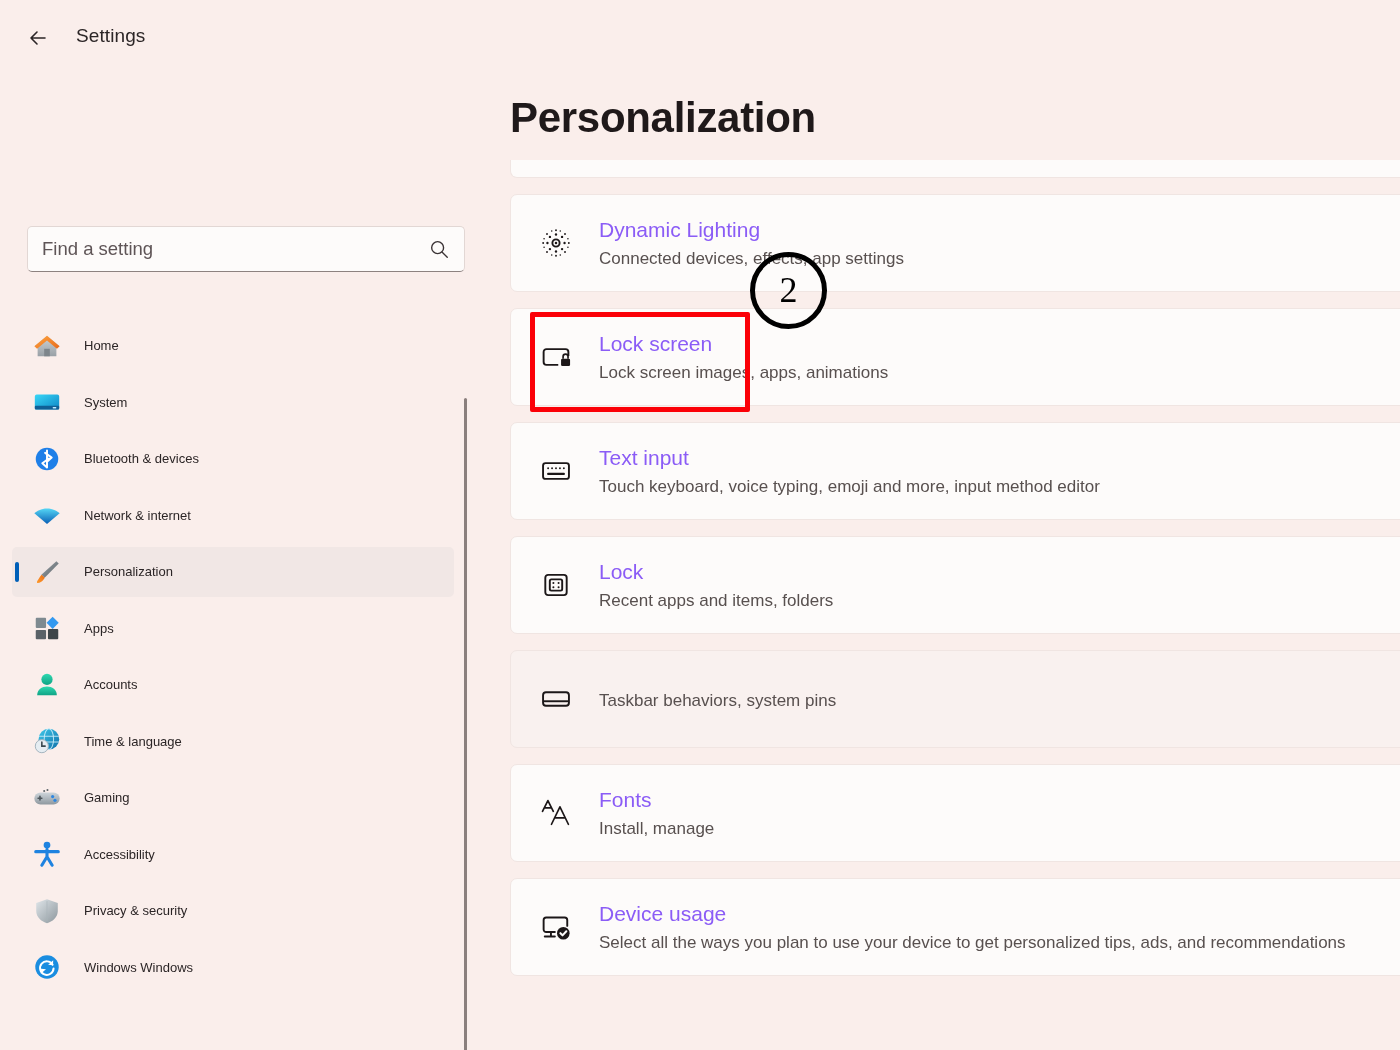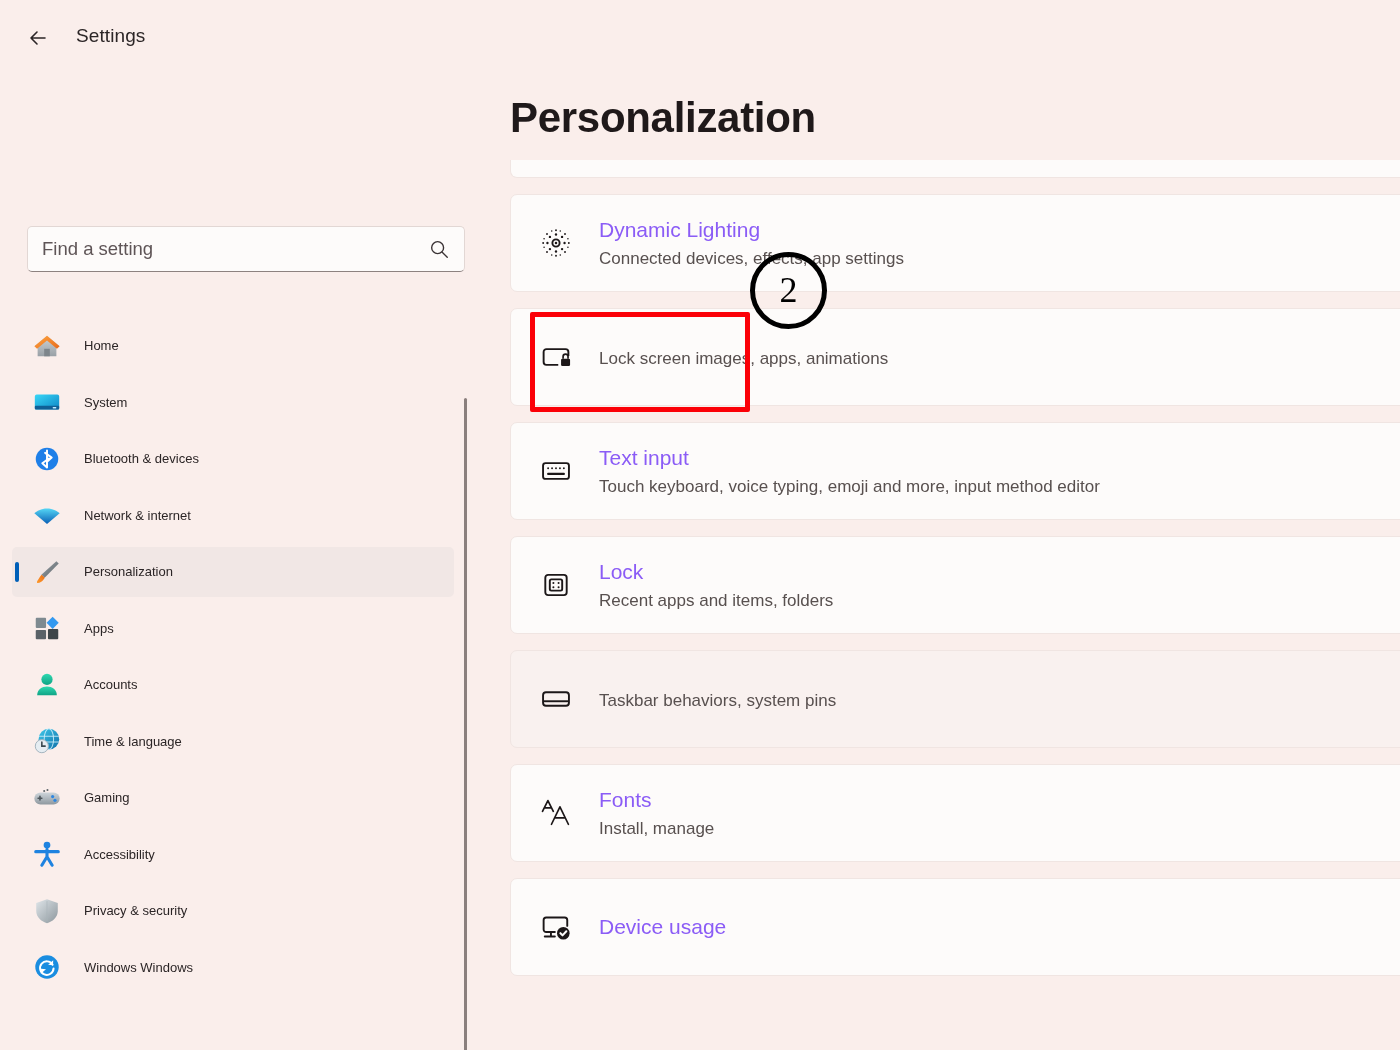--- a/index.html
+++ b/index.html
@@ -487,20 +487,21 @@
 
       <div class="card">
         <span class="card-icon">
           <svg width="36" height="36" viewBox="0 0 32 32" fill="none" stroke="#1c1718" stroke-width="1.7" stroke-linejoin="round">
             <path d="M5 11.5 a2.5 2.5 0 0 1 2.5-2.5 H24.5 a2.5 2.5 0 0 1 2.5 2.5 V15 M5 11.5 V20.5 a2.5 2.5 0 0 0 2.5 2.5 H18"></path>
             <rect x="20.5" y="17.5" width="8" height="6.5" rx="1.2" fill="#1c1718" stroke="none"></rect>
             <path d="M22.3 17.5 V15.6 a2.2 2.2 0 0 1 4.4 0 V17.5" stroke-width="1.5"></path>
           </svg>
         </span>
         <div class="card-text">
+          <div class="card-title">Lock screen</div>
           <div class="card-sub">Lock screen images, apps, animations</div>
         </div>
       </div>
 
       <div class="card">
         <span class="card-icon">
           <svg width="36" height="36" viewBox="0 0 32 32" fill="none" stroke="#1c1718" stroke-width="1.7">
             <rect x="4.5" y="9" width="23" height="14" rx="2.2"></rect>
             <g fill="#1c1718" stroke="none">
               <circle cx="9" cy="13.6" r="0.85"></circle>
@@ -566,20 +567,21 @@
         <span class="card-icon">
           <svg width="36" height="36" viewBox="0 0 32 32" fill="none" stroke="#1c1718" stroke-width="1.7" stroke-linecap="round" stroke-linejoin="round">
             <path d="M26 15 V9.8 a2.3 2.3 0 0 0 -2.3 -2.3 H7.3 A2.3 2.3 0 0 0 5 9.8 V18.2 a2.3 2.3 0 0 0 2.3 2.3 H15"></path>
             <path d="M11.5 20.5 V24 M6 24.5 H15"></path>
             <circle cx="22.5" cy="21.5" r="5.6" fill="#1c1718" stroke="none"></circle>
             <path d="M19.9 21.5 L21.8 23.4 L25.2 19.8" stroke="#fdfbfa" stroke-width="1.8"></path>
           </svg>
         </span>
         <div class="card-text">
           <div class="card-title">Device usage</div>
+          <div class="card-sub">Select all the ways you plan to use your device to get personalized tips, ads, and recommendations</div>
         </div>
       </div>
 
     </div>
   </div>
 
   <div class="hl-box"></div>
   <div class="step-circle">
     <span>2</span>
   </div>

